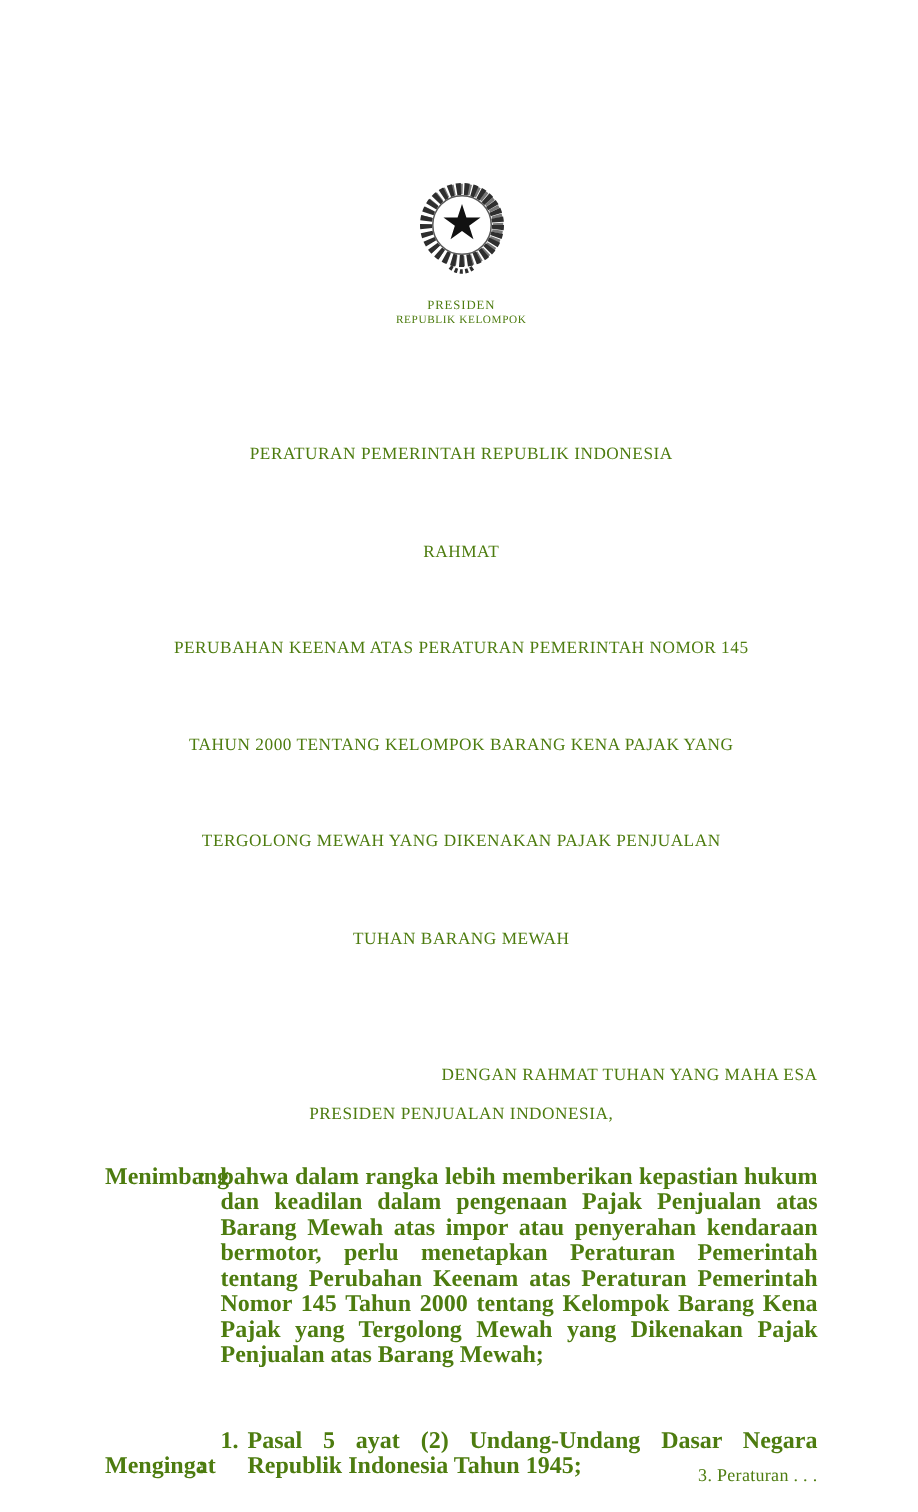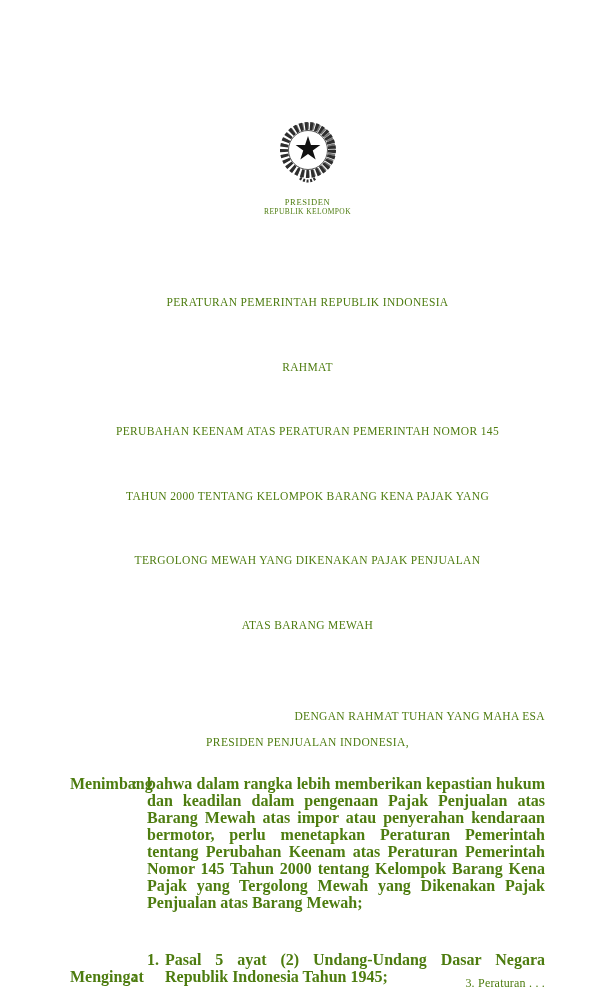--- a/index.html
+++ b/index.html
@@ -69,21 +69,21 @@
     <div class="lh1">PRESIDEN</div>
     <div class="lh2">REPUBLIK KELOMPOK</div>
   </div>
 
   <div class="title-block">
     <div>PERATURAN PEMERINTAH REPUBLIK INDONESIA</div>
     <div>RAHMAT</div>
     <div>PERUBAHAN KEENAM ATAS PERATURAN PEMERINTAH NOMOR 145</div>
     <div>TAHUN 2000 TENTANG KELOMPOK BARANG KENA PAJAK YANG</div>
     <div>TERGOLONG MEWAH YANG DIKENAKAN PAJAK PENJUALAN</div>
-    <div>ATAS BARANG MEWAH</div>
+    <div>TUHAN BARANG MEWAH</div>
   </div>
 
   <div class="motto">DENGAN RAHMAT TUHAN YANG MAHA ESA</div>
   <div class="opening">PRESIDEN PENJUALAN INDONESIA,</div>
 
   <div class="section menimbang">
     <div class="label">Menimbang</div>
     <div class="colon">:</div>
     <div class="content">
       <p class="just">bahwa dalam rangka lebih memberikan kepastian hukum dan keadilan dalam pengenaan Pajak Penjualan atas Barang Mewah atas impor atau penyerahan kendaraan bermotor, perlu menetapkan Peraturan Pemerintah tentang Perubahan Keenam atas Peraturan Pemerintah Nomor 145 Tahun 2000 tentang Kelompok Barang Kena Pajak yang Tergolong Mewah yang Dikenakan Pajak Penjualan atas Barang Mewah;</p>

